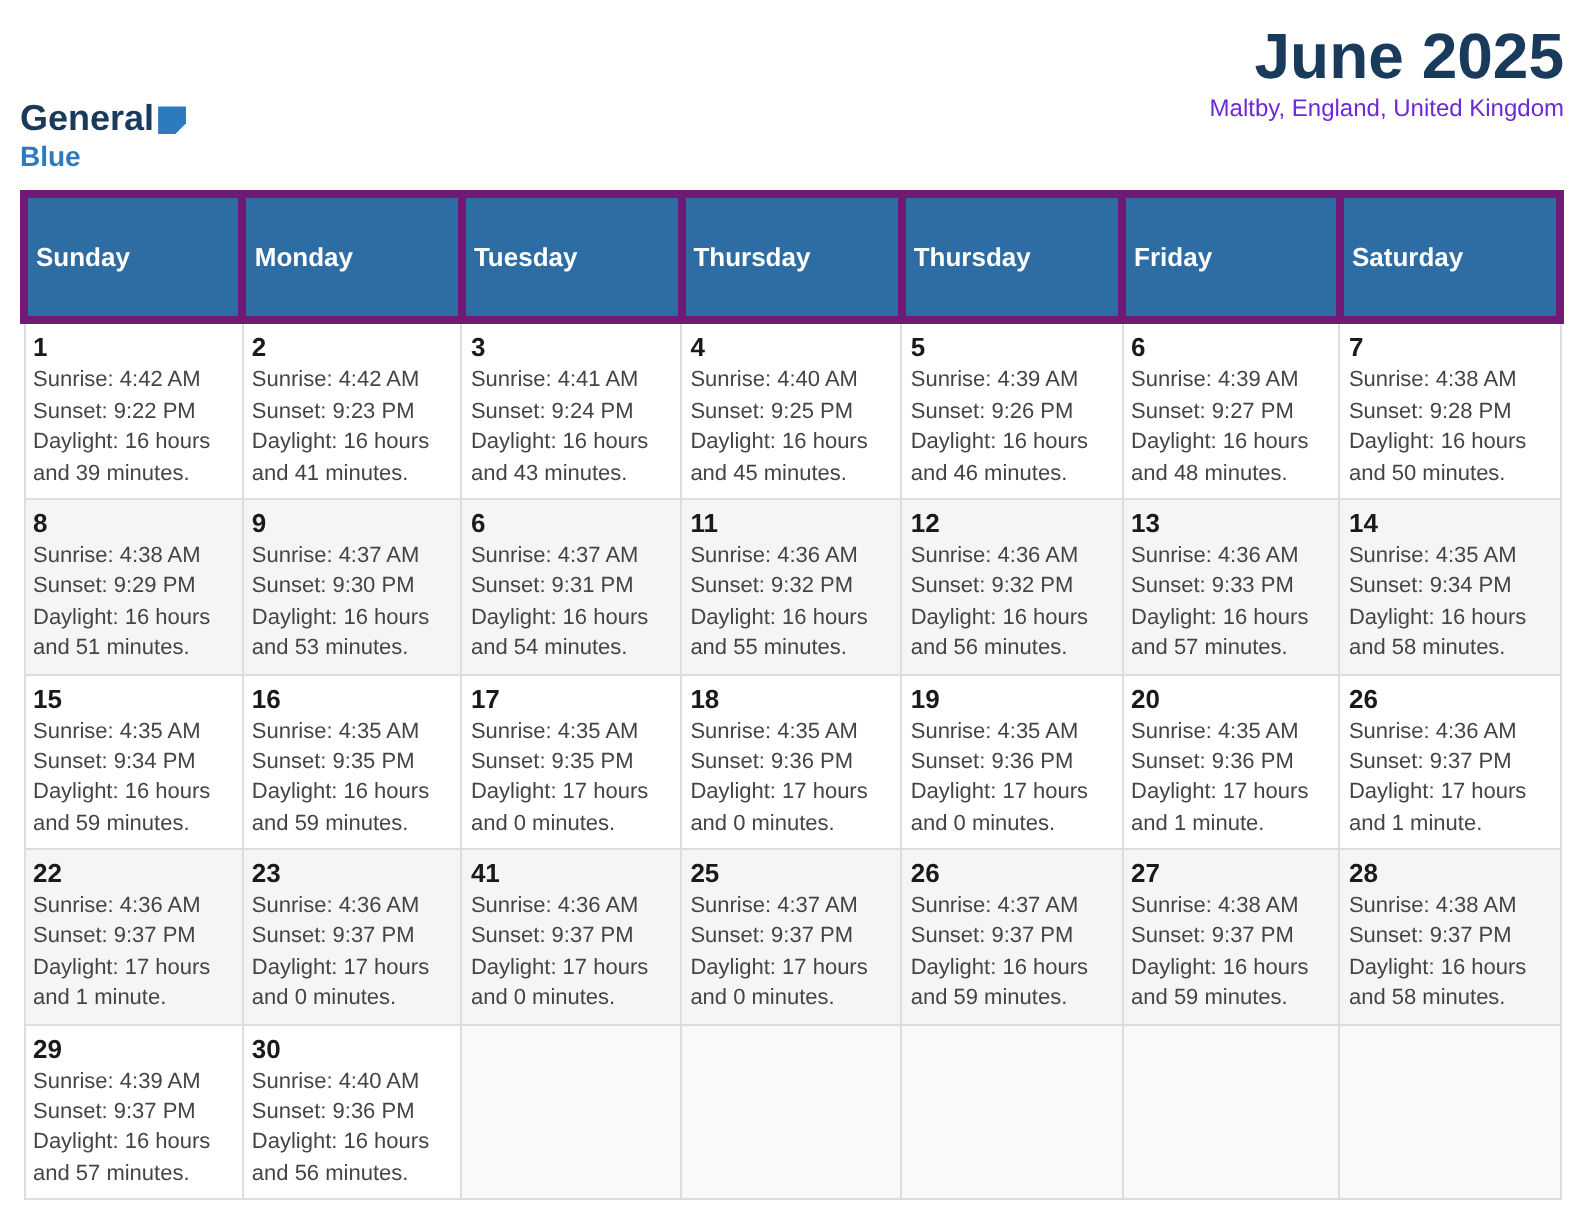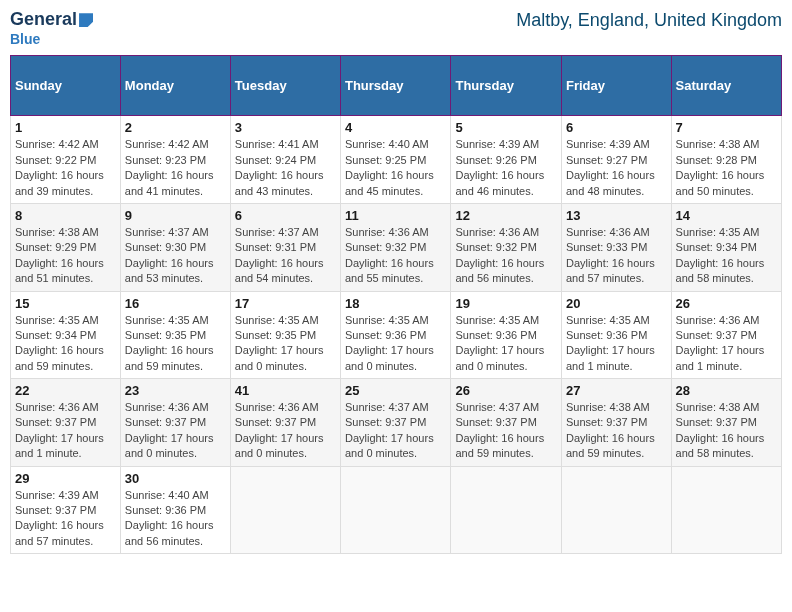--- a/index.html
+++ b/index.html
@@ -13,20 +13,21 @@
     .header-area {
       display: flex;
       justify-content: space-between;
       align-items: flex-start;
       margin-bottom: 8px;
     }
     .logo {
       display: flex;
       flex-direction: column;
       line-height: 1.1;
+      margin-top: 40px;
     }
     .logo-general {
       font-size: 18px;
       font-weight: bold;
       color: #1a3a5c;
     }
     .logo-blue {
       font-size: 14px;
       font-weight: bold;
       color: #2e7abf;
@@ -42,37 +43,37 @@
     }
     .title-area {
       text-align: right;
     }
     .month-title {
       font-size: 32px;
       font-weight: bold;
       color: #1a3a5c;
     }
     .location-title {
-      font-size: 18px;
-      color: #0c4a6e;
+      font-size: 12px;
+      color: #6d28d9;
     }
     table {
       width: 100%;
       border-collapse: collapse;
     }
     thead tr {
       background-color: #2e6da4;
       color: white;
     }
     thead th {
       padding: 22px 4px;
       text-align: left;
       font-size: 13px;
       font-weight: bold;
-      border: 1px solid #701a75;
+      border: 4px solid #701a75;
     }
     tbody tr {
       background: #fff;
     }
     tbody tr:nth-child(even) {
       background: #f5f5f5;
     }
     tbody td {
       vertical-align: top;
       padding: 4px 4px;
@@ -105,20 +106,21 @@
 <div class="header-area">
   <div class="logo">
     <div>
       <span class="logo-general">General<span class="logo-icon"></span></span>
     </div>
     <div>
       <span class="logo-blue">Blue</span>
     </div>
   </div>
   <div class="title-area">
+    <div class="month-title">June 2025</div>
     <div class="location-title">Maltby, England, United Kingdom</div>
   </div>
 </div>
 
 <table>
   <thead>
     <tr>
     <th>Sunday</th>
         <th>Monday</th>
         <th>Tuesday</th>

